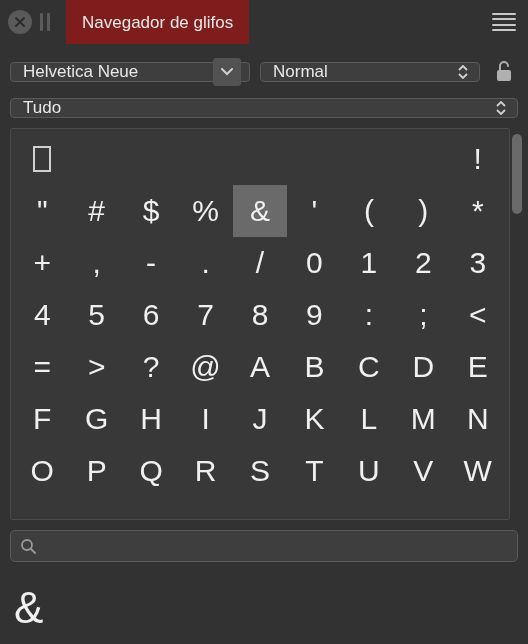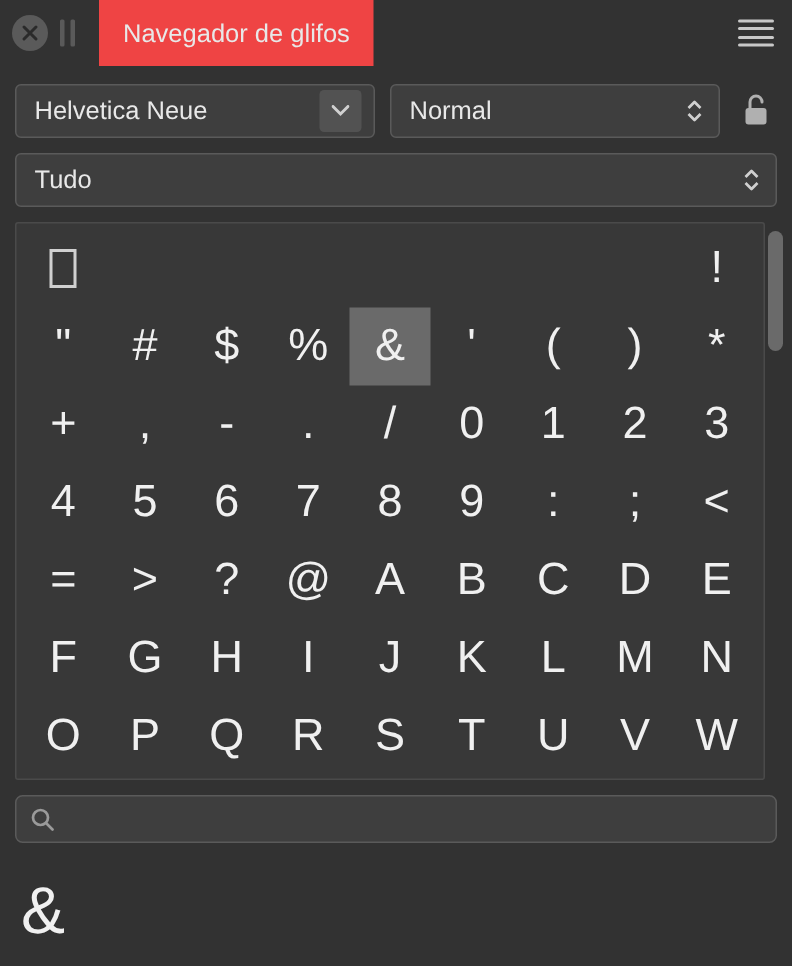--- a/index.html
+++ b/index.html
@@ -54,21 +54,21 @@
       padding: 0 16px;
       background: #3e3e3e;
       border-top: 2px solid transparent;
       display: flex;
       align-items: center;
       font-size: 17px;
       color: #e8e8e8;
       margin-left: 4px;
     }
     .tab.active {
-      background: #ef4444;
+      background: #7f1d1d;
     }
     .spacer { flex: 1; }
     .menu-icon {
       width: 24px;
       height: 18px;
       display: flex;
       flex-direction: column;
       justify-content: space-between;
       cursor: pointer;
       margin-right: 4px;
@@ -81,21 +81,21 @@
     .controls-row {
       display: flex;
       gap: 10px;
       padding: 12px 10px 6px 10px;
       align-items: center;
     }
     .select {
       background: #3e3e3e;
       border: 1px solid #5a5a5a;
       border-radius: 4px;
-      height: 36px;
+      height: 20px;
       display: flex;
       align-items: center;
       padding: 0 8px 0 12px;
       font-size: 17px;
       color: #e8e8e8;
       cursor: pointer;
       position: relative;
     }
     .select .label { flex: 1; }
     .select .chev-box {

